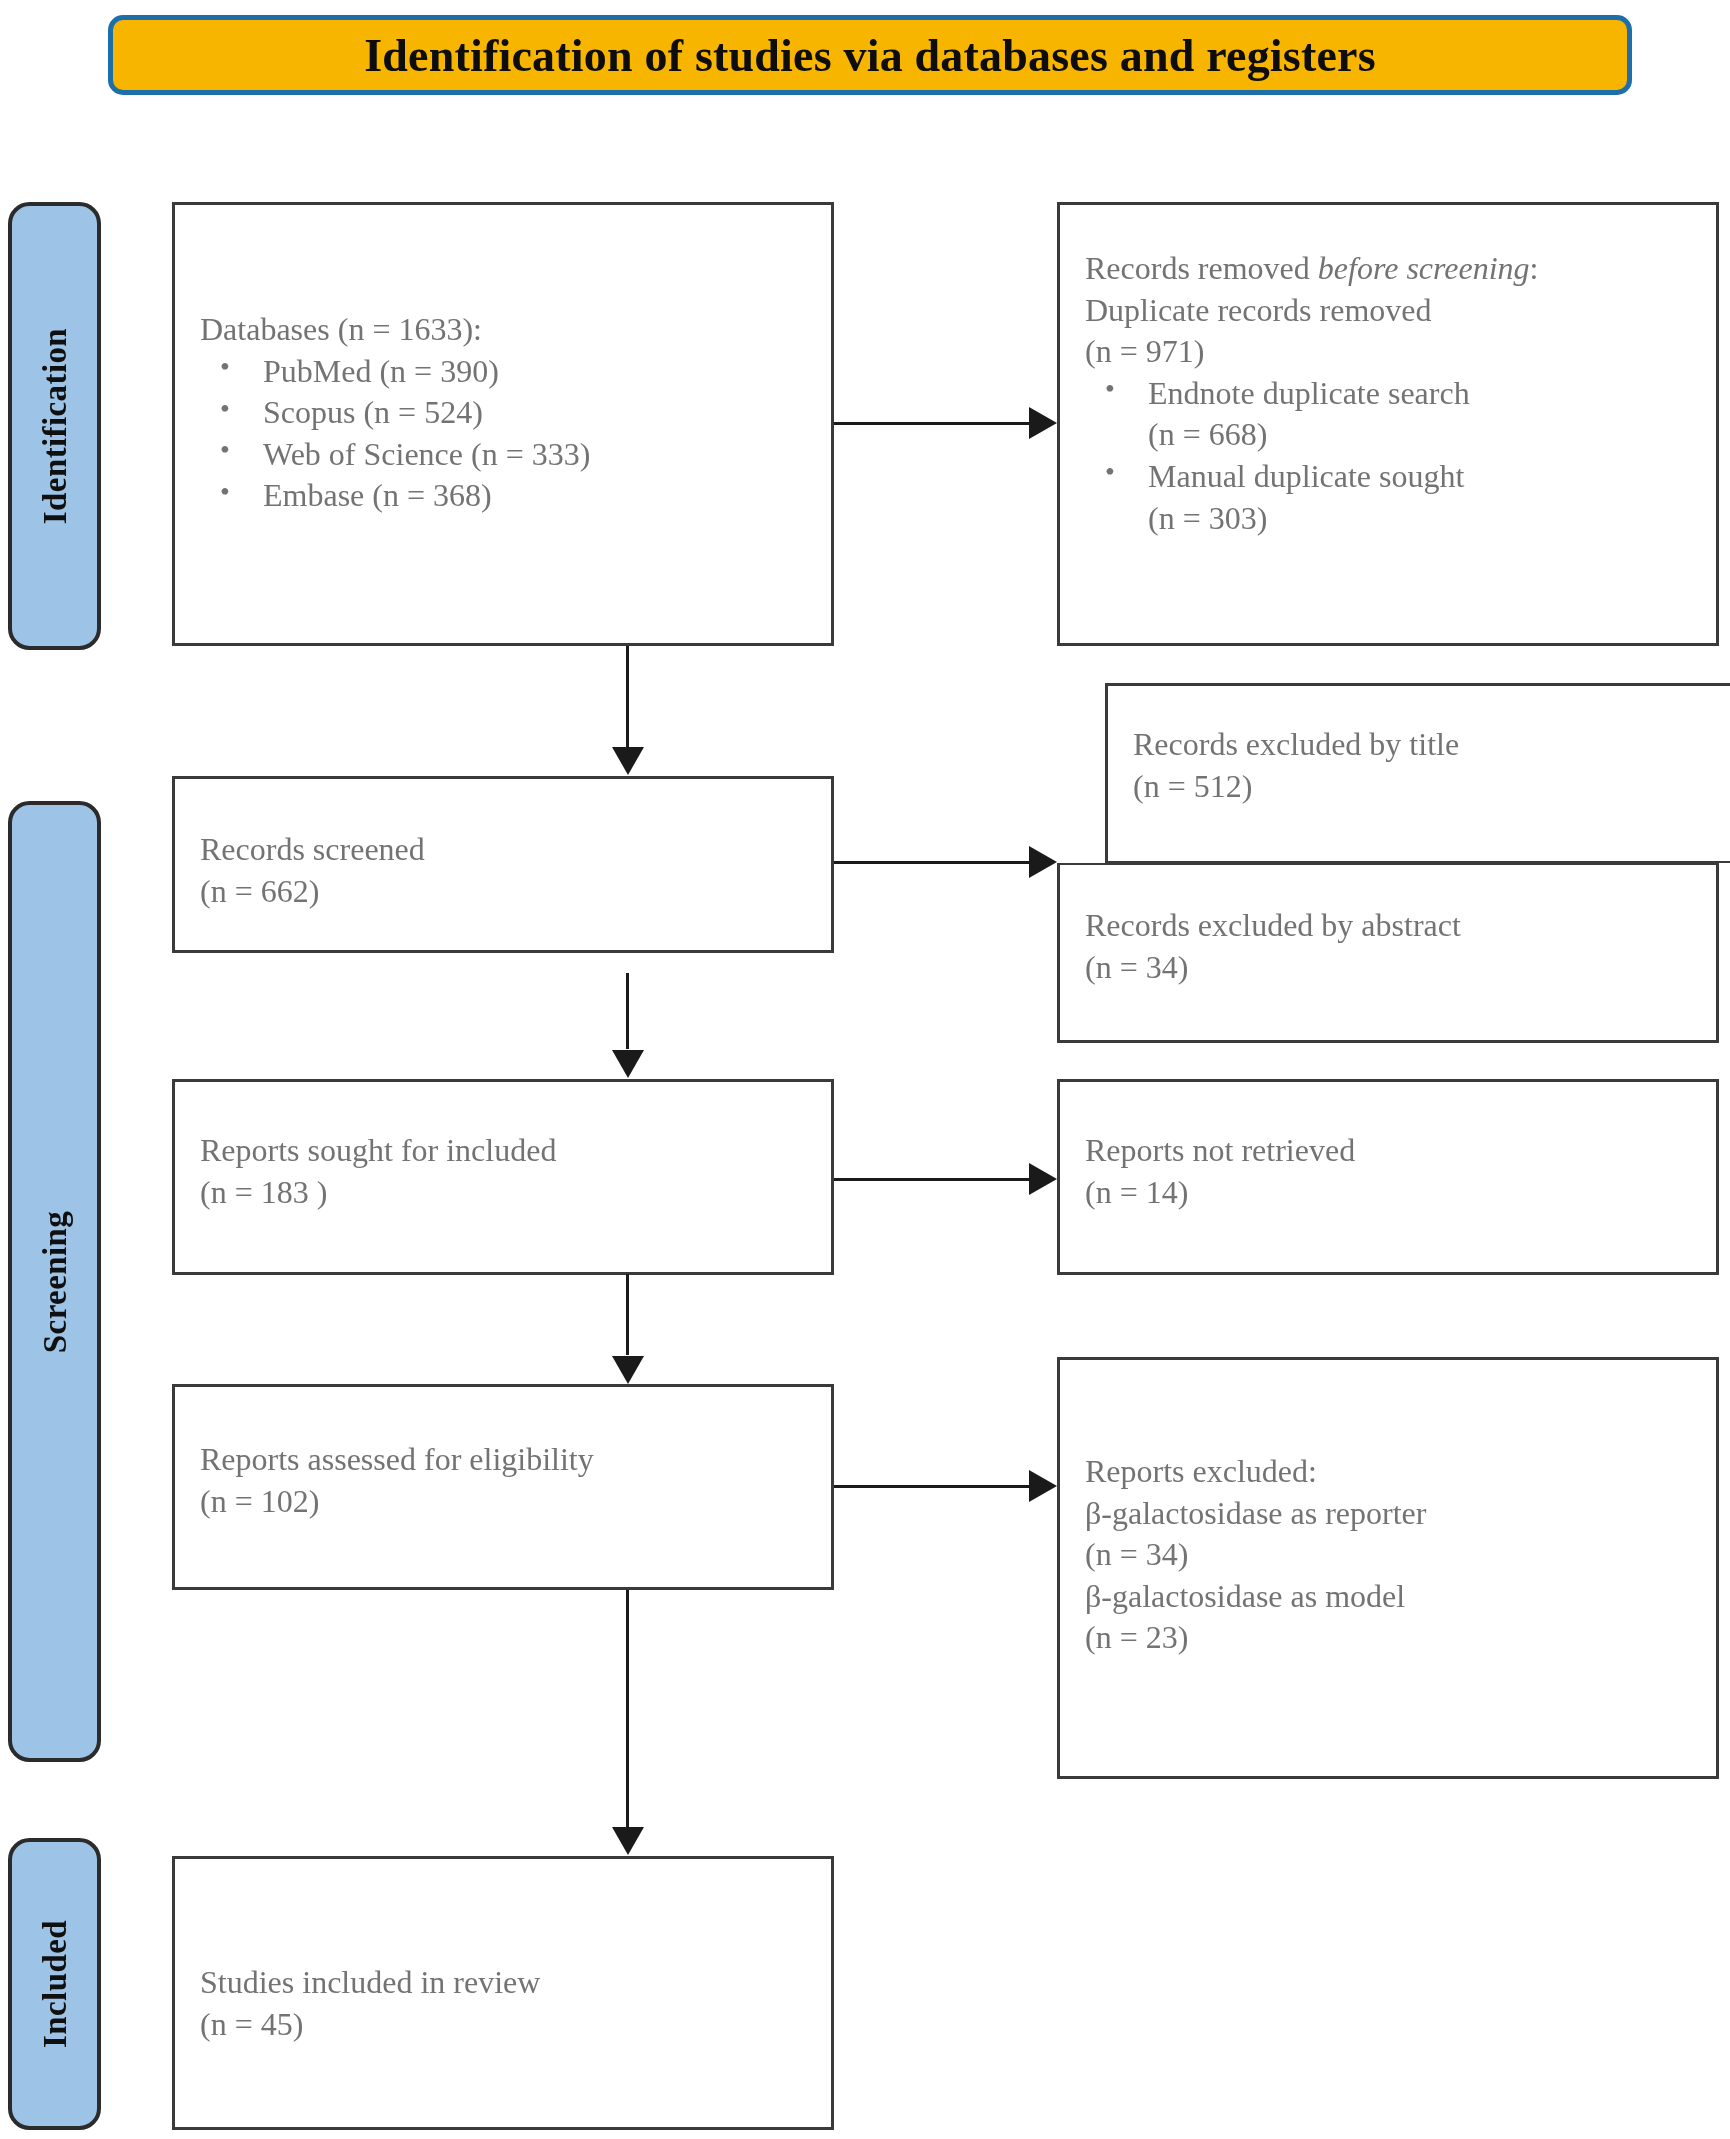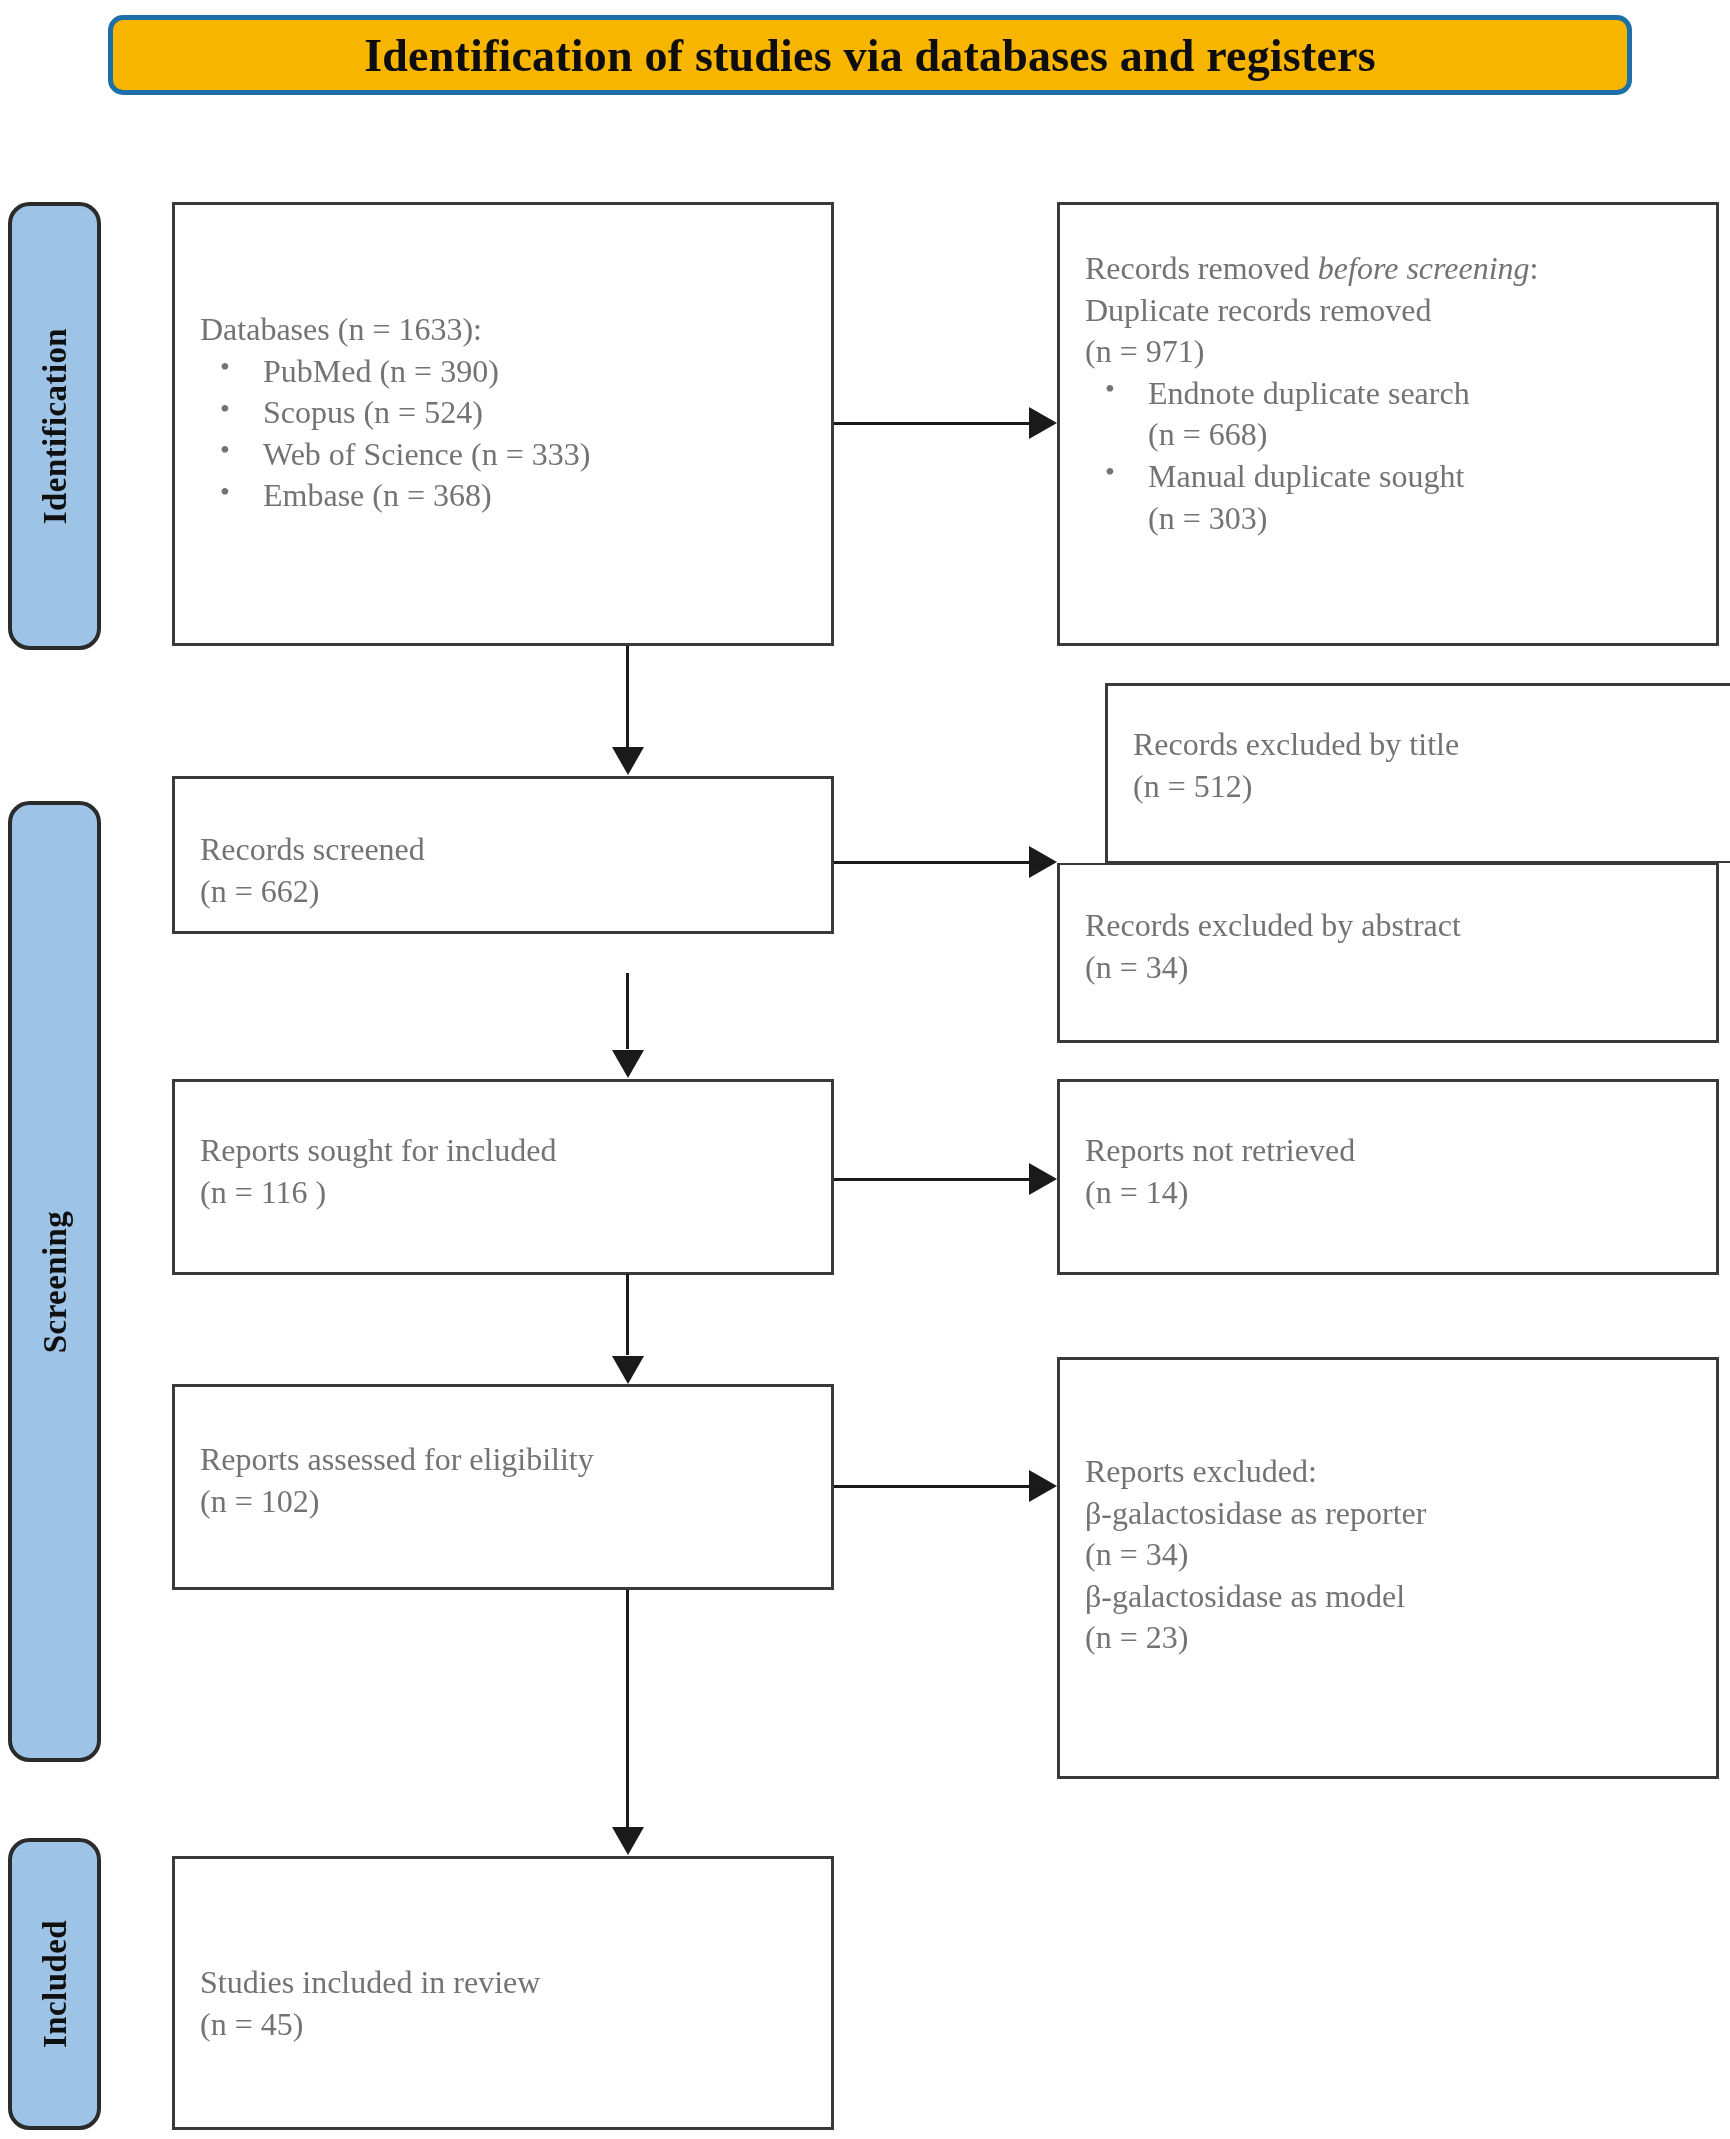--- a/index.html
+++ b/index.html
@@ -176,21 +176,21 @@
           <span class="sub">(n = 668)</span>
         </li>
         <li>
           <span>Manual duplicate sought</span>
           <span class="sub">(n = 303)</span>
         </li>
       </ul>
     </div>
   </div>
 
-  <div class="flowbox" style="left:172px; top:776px; width:662px; height:158px;">
+  <div class="flowbox" style="left:172px; top:776px; width:662px; height:177px;">
     <div class="box-body" style="top:50px;">
       <p>Records screened</p>
       <p>(n = 662)</p>
     </div>
   </div>
 
   <div class="flowbox split-top" style="left:1105px; top:683px; width:662px; height:180px;">
     <div class="box-body" style="top:38px;">
       <p>Records excluded by title</p>
       <p>(n = 512)</p>
@@ -200,21 +200,21 @@
   <div class="flowbox split-bottom" style="left:1057px; top:863px; width:662px; height:180px;">
     <div class="box-body" style="top:40px;">
       <p>Records excluded by abstract</p>
       <p>(n = 34)</p>
     </div>
   </div>
 
   <div class="flowbox" style="left:172px; top:1079px; width:662px; height:196px;">
     <div class="box-body" style="top:48px;">
       <p>Reports sought for included</p>
-      <p>(n = 116 )</p>
+      <p>(n = 183 )</p>
     </div>
   </div>
 
   <div class="flowbox" style="left:1057px; top:1079px; width:662px; height:196px;">
     <div class="box-body" style="top:48px;">
       <p>Reports not retrieved</p>
       <p>(n = 14)</p>
     </div>
   </div>
 

